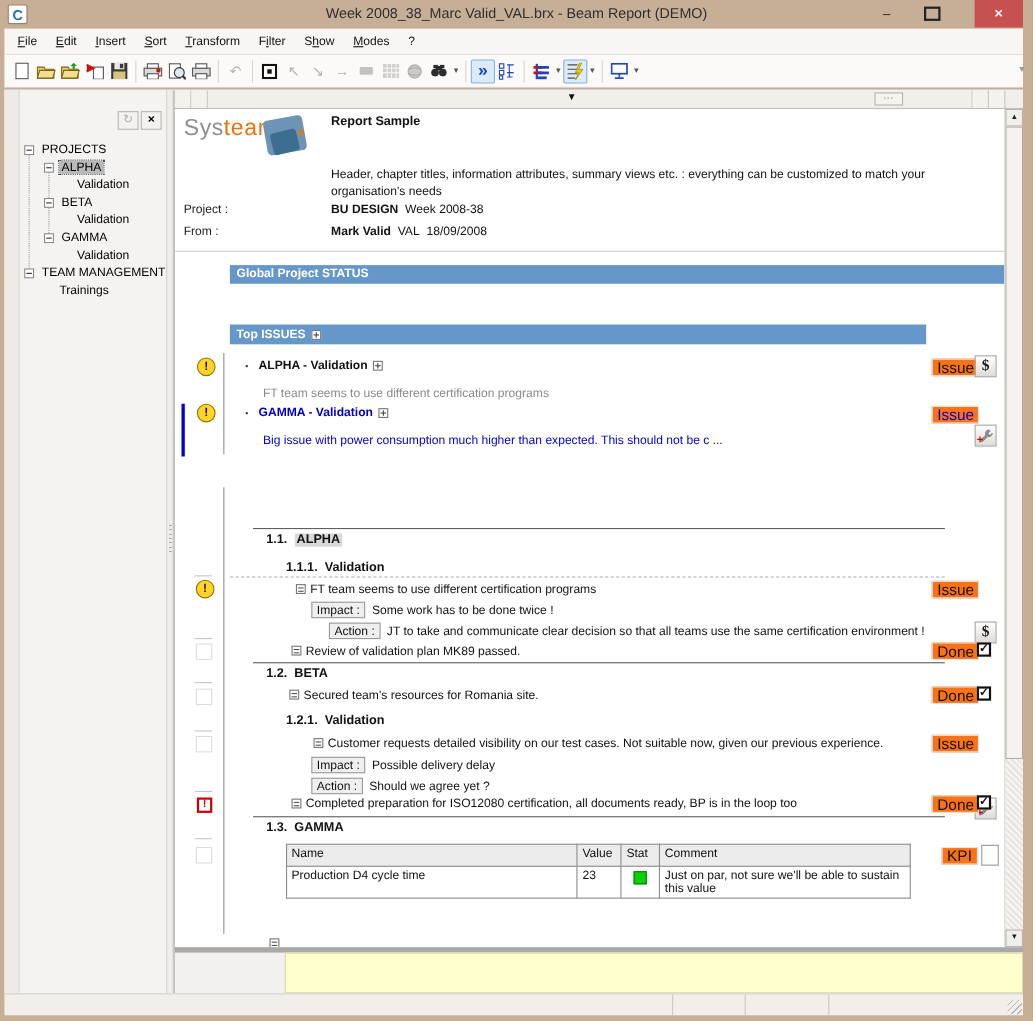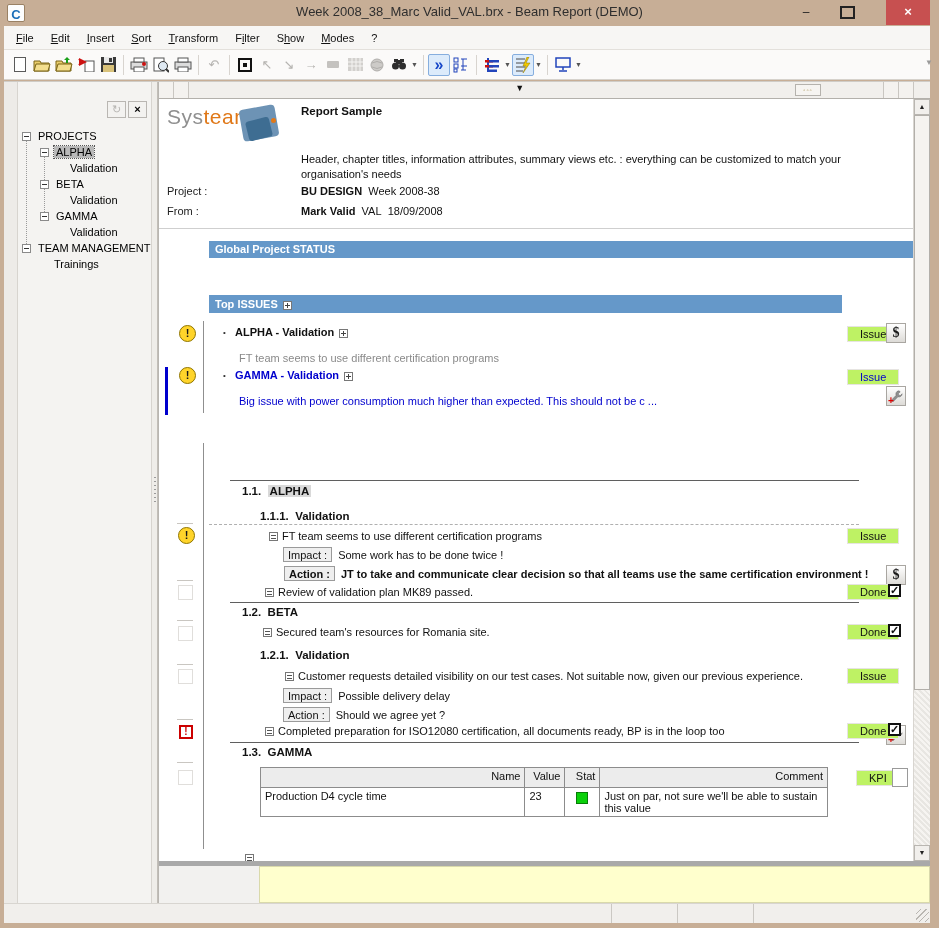--- a/index.html
+++ b/index.html
@@ -112,21 +112,21 @@
   .plusbox::after  { content:""; position:absolute; top:1px; bottom:1px; left:3px; width:1px; background:#444; }
 
   .warn { width:17px; height:17px; border-radius:50%; background:#ffd42a; border:1px solid #8f7500; color:#1a1a1a; font-weight:bold; text-align:center; line-height:15px; font-size:11px; }
   .mbox { width:15px; height:15px; background:#fff; border:1px solid #e0dedb; }
   .alertbox { width:14px; height:14px; background:#fff; border:2px solid #cc0000; color:#cc0000; font-weight:bold; font-size:10px; text-align:center; line-height:10px; }
 
   .blue { color:#0000cd; }
   .gray-text { color:#8a8a8a; }
   .bullet { font-size:8px; color:#333; }
 
-  .status-lbl { height:16px; border:1px solid #e6e4e1; background:#bef264; padding:0 12px; line-height:14px; font-size:11px; }
+  .status-lbl { height:16px; border:1px solid #e6e4e1; background:#f97316; padding:0 4px; line-height:14px; font-size:14px; }
   .stat-iconbox { width:20px; height:20px; border:1px solid #a9a6a1; background:linear-gradient(#ffffff,#dddbd7); display:flex; align-items:center; justify-content:center; position:relative; }
   .dollar { font-family:"Liberation Serif", serif; font-weight:bold; font-size:14px; color:#1a1a1a; }
   .red-plus { position:absolute; left:1px; bottom:-1px; color:#dd0000; font-weight:bold; font-size:10px; }
   .checkbox { width:13px; height:13px; border:2px solid #111; background:#fff; color:#111; font-size:11px; font-weight:bold; text-align:center; line-height:9px; }
   .kpi-box { width:16px; height:19px; border:1px solid #9a9a9a; background:#fff; }
 
   .vline { width:1px; background:#8f8f8f; }
   .hline { height:1px; background:#5f5f5f; }
   .dashline { height:0; border-top:1px dashed #b0b0b0; }
   .mtick { height:1px; background:#c9c6c1; width:16px; left:18px; }
@@ -135,21 +135,21 @@
   .hl-gray { background:#d9d9d9; padding:0 2px; }
 
   .itembox { display:inline-block; width:9px; height:9px; border:1px solid #777; background:#fff; position:relative; vertical-align:-1px; margin-right:4px; }
   .itembox::before { content:""; position:absolute; left:1px; right:1px; top:2px; height:1px; background:#555; }
   .itembox::after { content:""; position:absolute; left:1px; right:1px; top:5px; height:1px; background:#555; }
 
   .tagbox { display:inline-block; border:1px solid #9a9a9a; background:#efefef; padding:0 4px; height:15px; line-height:14px; margin-right:6px; }
 
   .kpi-table { border-collapse:collapse; font-size:11px; }
   .kpi-table th, .kpi-table td { border:1px solid #8c8c8c; padding:2px 4px; text-align:left; font-weight:normal; vertical-align:top; }
-  .kpi-table th { background:#ececec; height:20px;text-align:right; }
+  .kpi-table th { background:#ececec; height:20px; }
   .col-name { width:265px; } .col-value { width:40px; } .col-stat { width:35px; } .col-comment { width:228px; }
   .stat-sq { width:12px; height:12px; background:#0ad00a; border:1px solid #067d06; margin:2px auto 0 auto; }
 
   .bluebar { width:3px; background:#0000cd; }
 </style>
 </head>
 <body>
 
 <div class="window">
 
@@ -453,21 +453,21 @@
           <div class="abs h2" style="left:101px; top:411px;"><span>1.1.1.</span>&nbsp;&nbsp;<span>Validation</span></div>
           <div class="abs dashline" style="left:50px; top:425px; width:650px;"></div>
 
           <div class="abs" style="left:110px; top:431px;"><span class="itembox"></span><span>FT team seems to use different certification programs</span></div>
           <div class="abs status-lbl" style="left:688px; top:429px;">Issue</div>
           <div class="abs stat-iconbox" style="left:727px; top:426px;">
               <span class="dollar">$</span>
             </div>
 
           <div class="abs" style="left:124px; top:448px;"><span class="tagbox">Impact :</span><span>Some work has to be done twice !</span></div>
-          <div class="abs" style="left:125px; top:467px;font-weight:bold;"><span class="tagbox">Action :</span><span>JT to take and communicate clear decision so that all teams use the same certification environment !</span></div>
+          <div class="abs" style="left:140px; top:467px;"><span class="tagbox">Action :</span><span>JT to take and communicate clear decision so that all teams use the same certification environment !</span></div>
 
           <div class="abs" style="left:106px; top:487px;"><span class="itembox"></span><span>Review of validation plan MK89 passed.</span></div>
           <div class="abs status-lbl" style="left:688px; top:485px;">Done</div>
           <div class="abs checkbox" style="left:729px; top:485px;">✓</div>
 
           
           <div class="abs hline" style="left:71px; top:503px; width:629px;"></div>
           <div class="abs h2" style="left:83px; top:507px;"><span>1.2.</span>&nbsp;&nbsp;<span>BETA</span></div>
 
           <div class="abs" style="left:104px; top:527px;"><span class="itembox"></span><span>Secured team's resources for Romania site.</span></div>

